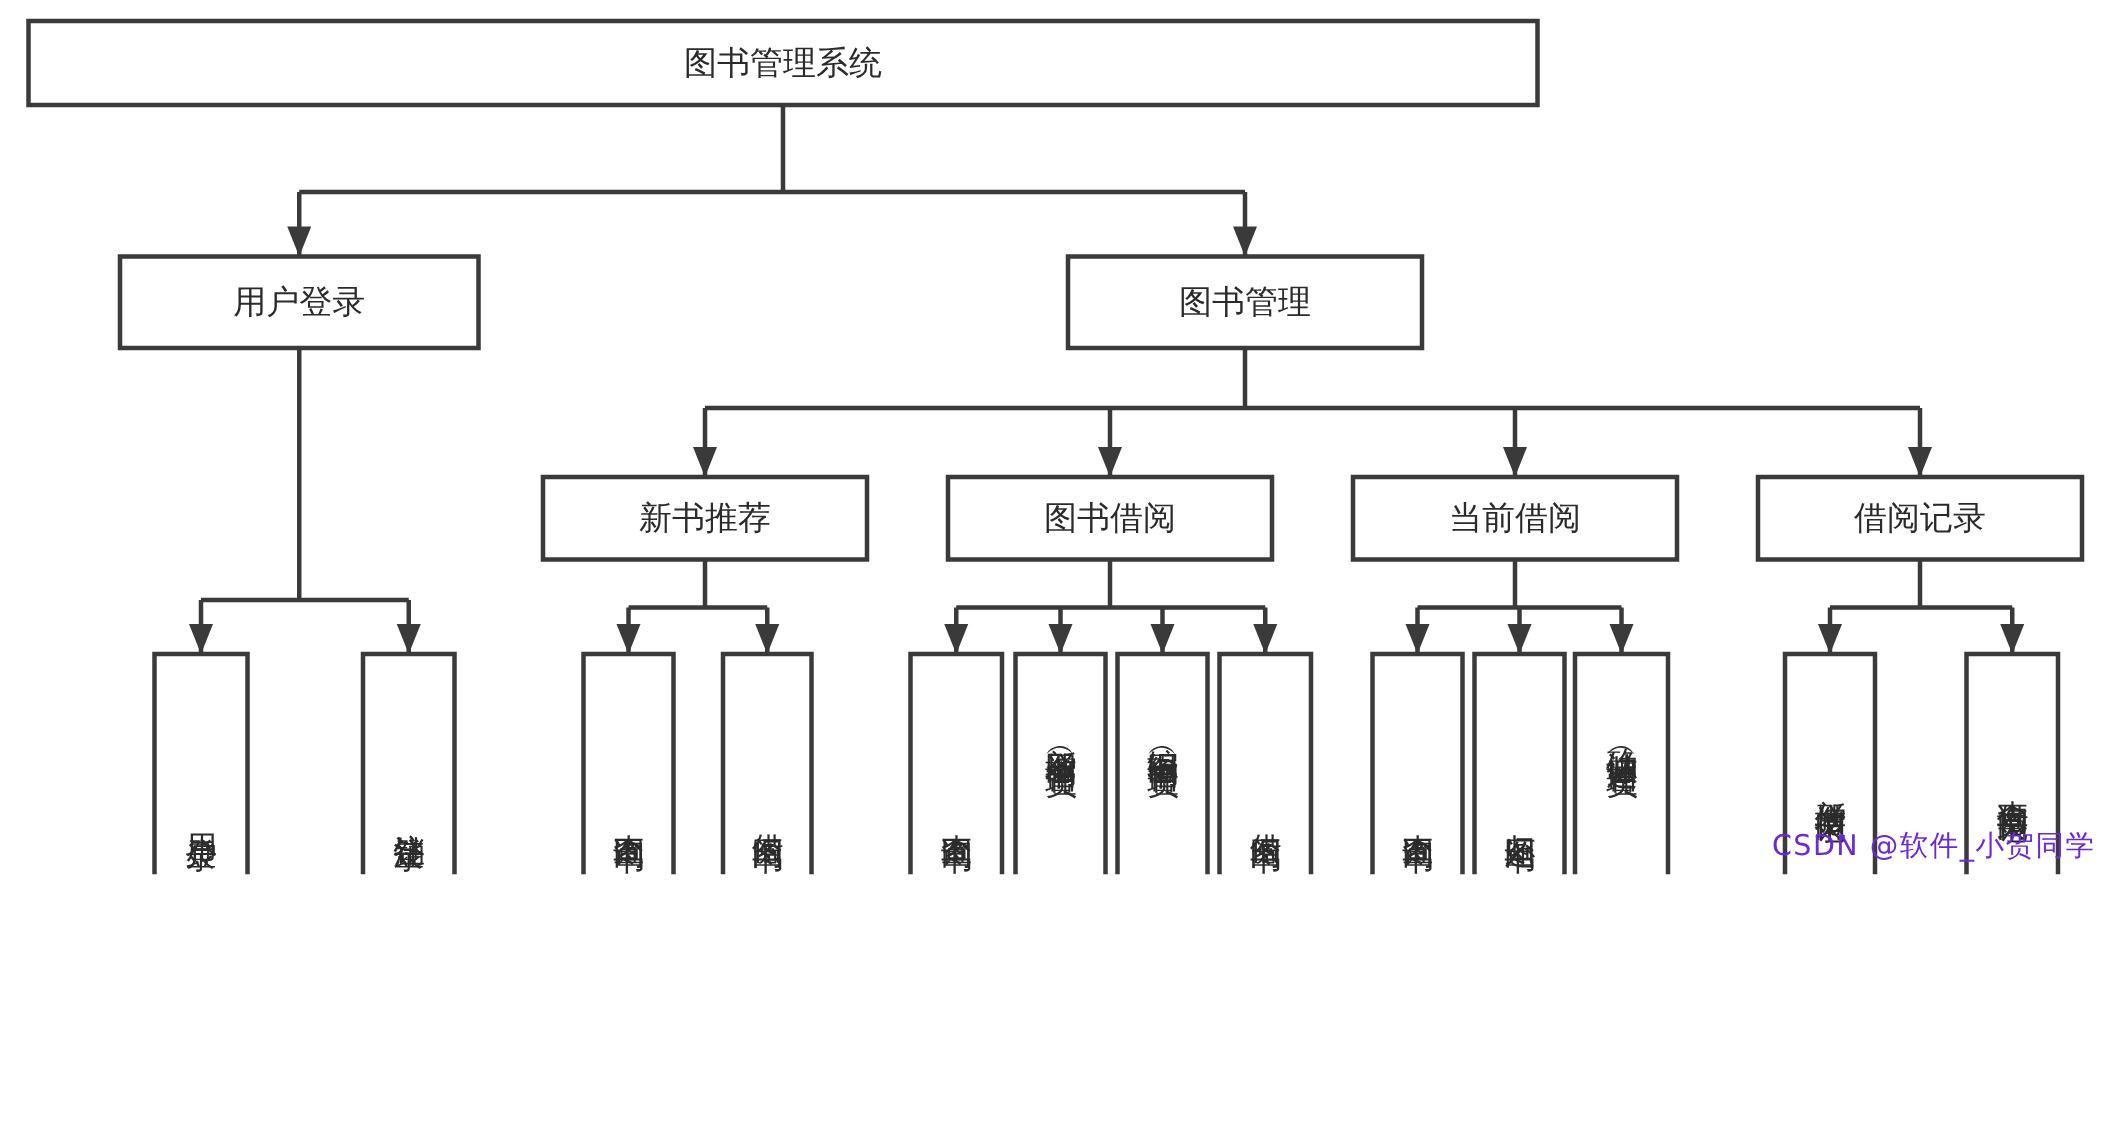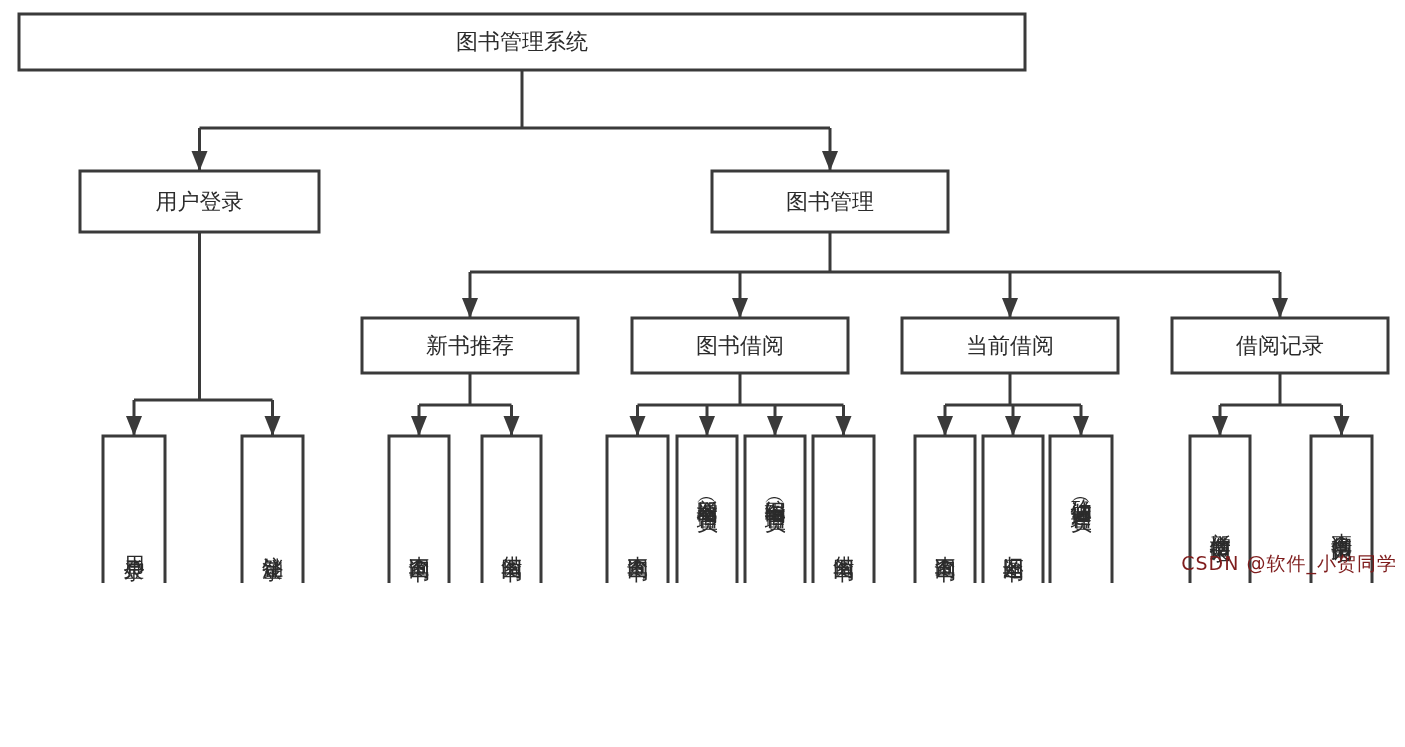--- a/index.html
+++ b/index.html
@@ -65,21 +65,21 @@
     color: #2b2b2b;
     white-space: nowrap;
     user-select: none;
   }
   .watermark {
     position: absolute;
     right: 8px;
     bottom: 6px;
     font-family: "DejaVu Sans", "Liberation Sans", sans-serif;
     font-size: 19px;
-    color: #7f1d1d;
+    color: #6d28d9;
     letter-spacing: 1px;
     white-space: nowrap;
     user-select: none;
   }
 </style>
 </head>
 <body>
 
 <div id="diagram-root">
 

